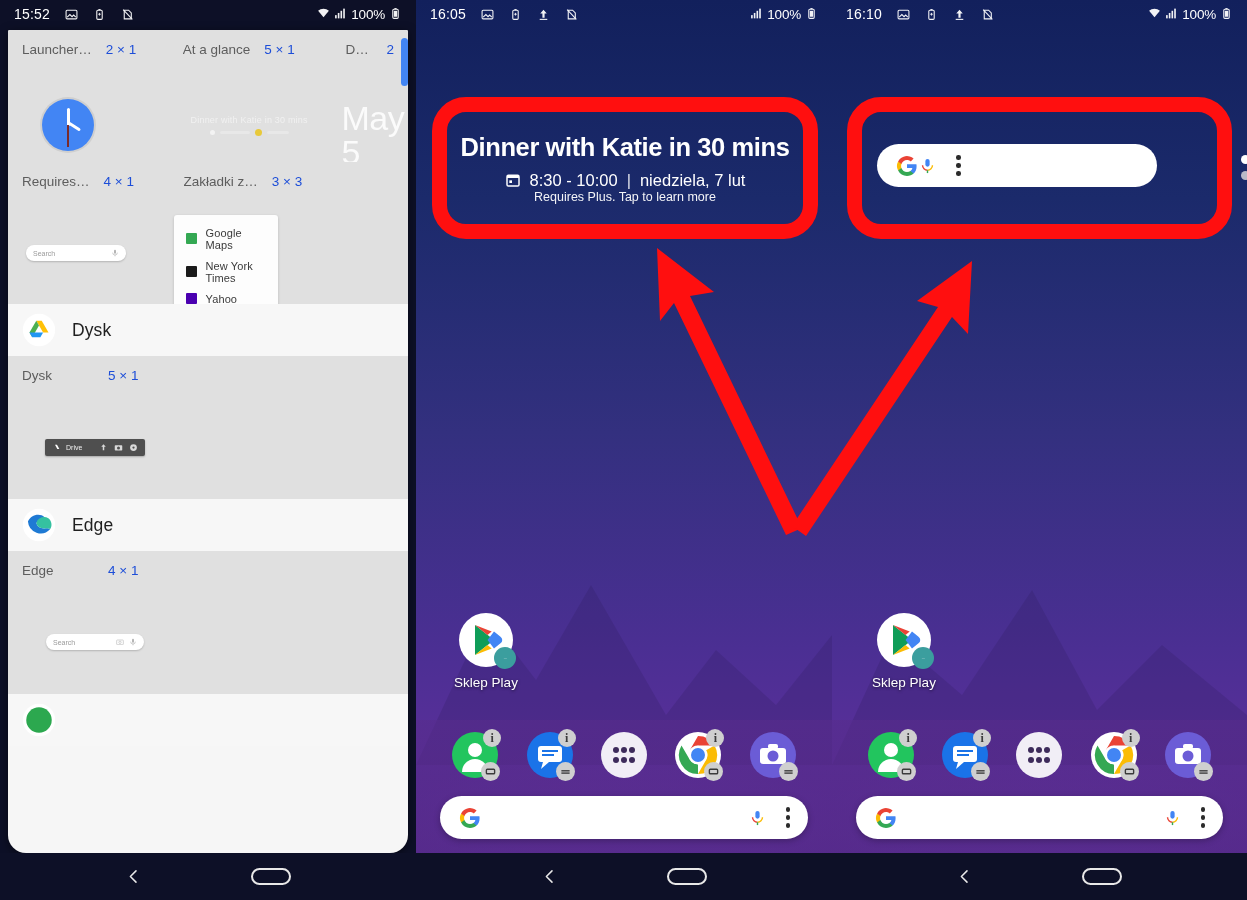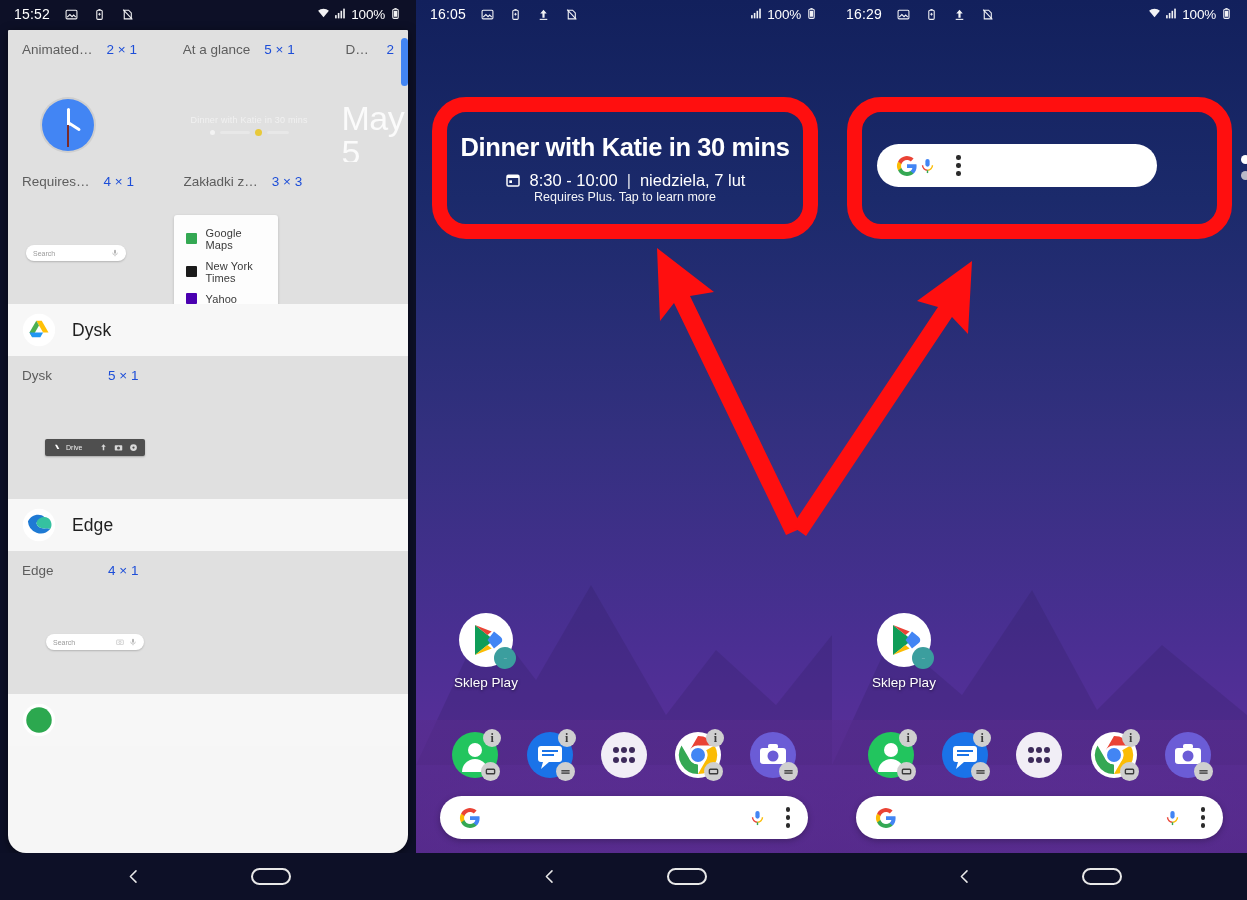--- a/index.html
+++ b/index.html
@@ -243,21 +243,21 @@
           </svg>
       </div>
     </div>
 
     <div class="picker">
       <div class="scroll-thumb"></div>
 
       <div class="wrow" style="height:132px;">
         <div class="wcell" style="width:166px;">
           <div class="wlabel">
-            <span class="wname">Animated…</span>
+            <span class="wname">Launcher…</span>
             <span class="wsize">2 × 1</span>
           </div>
           <div class="wprev">
             <div class="clock">
                 <i class="hand3"></i>
               </div>
           </div>
         </div>
         <div class="wcell" style="width:168px;">
           <div class="wlabel">
@@ -610,21 +610,21 @@
 
   <div class="panel p3">
     <div class="wall">
       <svg class="mountain" viewBox="0 0 415 300" preserveAspectRatio="none">
         <path d="M0 300 L60 170 L130 230 L200 125 L265 245 L330 180 L415 250 L415 300 Z" fill="#2a1a55"></path>
       </svg>
     </div>
 
     <div class="statusbar">
       <div class="sb-left">
-        <span class="sb-time">16:29</span>
+        <span class="sb-time">16:10</span>
         <svg class="sb-ico" viewBox="0 0 24 24">
             <rect x="2" y="4" width="20" height="16" rx="2" fill="none" stroke="#fff" stroke-width="2"></rect>
             <path d="M4 17l5-5 4 4 3-3 4 4" fill="none" stroke="#fff" stroke-width="2"></path>
           </svg>
         <svg class="sb-ico" viewBox="0 0 24 24">
             <rect x="7" y="4" width="10" height="17" rx="2" fill="none" stroke="#fff" stroke-width="2"></rect>
             <rect x="10" y="2" width="4" height="2" fill="#fff"></rect>
             <path d="M12 9v5M9.5 11.5h5" stroke="#fff" stroke-width="1.6"></path>
           </svg>
         <svg class="sb-ico" viewBox="0 0 24 24">

